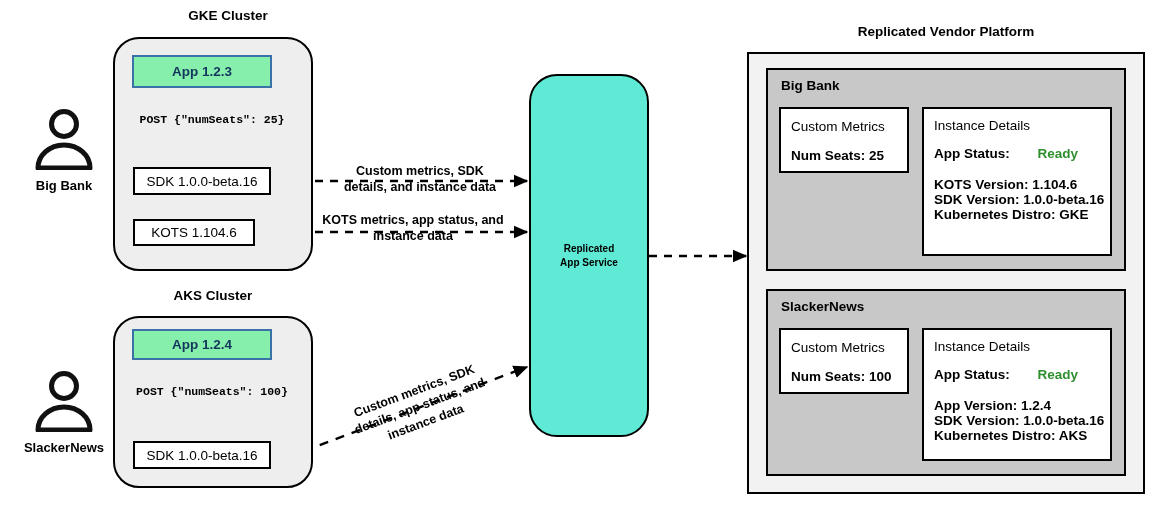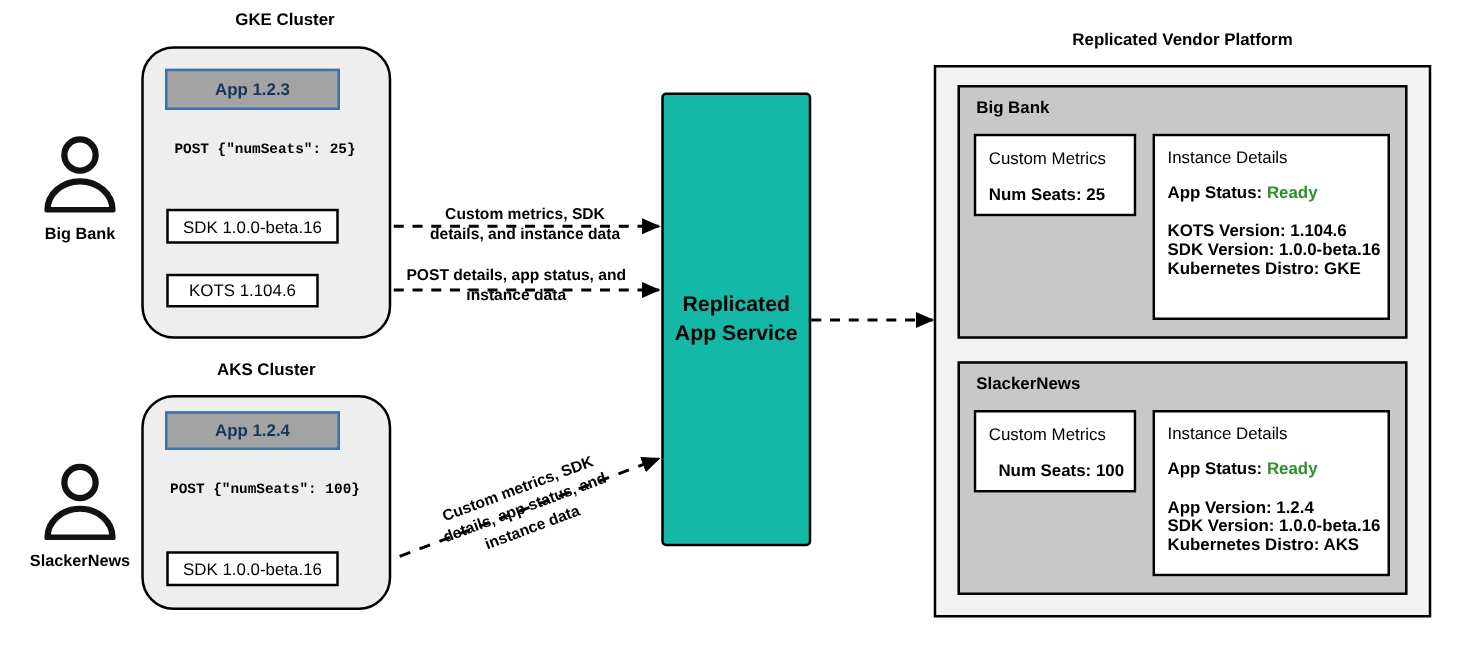--- a/index.html
+++ b/index.html
@@ -41,21 +41,21 @@
     box-sizing: border-box;
     display: flex;
     align-items: center;
     justify-content: center;
     font-size: 13.5px;
     font-weight: normal;
     color: #000;
     white-space: nowrap;
   }
   .app-box {
-    background: #a3a3a3;
+    background: #86efac;
     border: 2.2px solid #3A72A8;
     box-sizing: border-box;
     display: flex;
     align-items: center;
     justify-content: center;
     font-size: 13.5px;
     font-weight: bold;
     color: #14365C;
     white-space: nowrap;
   }
@@ -93,29 +93,29 @@
     color: #000;
     text-align: center;
     line-height: 1.3;
     transform: rotate(-20.5deg);
     transform-origin: 50% 50%;
     white-space: nowrap;
   }
 
   
   .service-shell {
-    background: #14b8a6;
-    border: 2.5px solid #000000;
-    border-radius: 4px;
+    background: #5eead4;
+    border: 2.5px solid #000000;
+    border-radius: 28px;
     box-sizing: border-box;
     display: flex;
     align-items: center;
     justify-content: center;
     text-align: center;
-    font-size: 17px;
+    font-size: 10px;
     font-weight: bold;
     color: #000;
     line-height: 1.35;
   }
 
   
   .platform-outer {
     background: #f2f2f2;
     border: 2.5px solid #000000;
     box-sizing: border-box;
@@ -141,21 +141,21 @@
     font-weight: normal;
     color: #000;
     white-space: nowrap;
   }
   .panel-line {
     font-size: 13.5px;
     font-weight: bold;
     color: #000;
     white-space: nowrap;
   }
-  .status-ok { color: #2f8f2f; }
+  .status-ok { color: #2f8f2f; margin-left: 24px; }
 
   svg.overlay {
     position: absolute;
     left: 0; top: 0;
     width: 1166px; height: 516px;
     pointer-events: none;
   }
 </style>
 </head>
 <body>
@@ -224,21 +224,21 @@
   <div class="abs post-label" style="left:117px; top:385px; width:190px;">POST {"numSeats": 100}</div>
 
   <div class="abs node-box" style="left:133px; top:441px; width:138px; height:28px;">SDK 1.0.0-beta.16</div>
 
   <div class="abs edge-label" style="left:330px; top:164px; width:180px;">
     <div>Custom metrics, SDK</div>
     <div>details, and instance data</div>
   </div>
 
   <div class="abs edge-label" style="left:313px; top:213px; width:200px;">
-    <div>POST details, app status, and</div>
+    <div>KOTS metrics, app status, and</div>
     <div>instance data</div>
   </div>
 
   <div class="abs" style="left:330px; top:382px; width:180px; height:60px;">
     <div class="edge-label-diag" style="width:180px;">
       <div>Custom metrics, SDK</div>
       <div>details, app status, and</div>
       <div>instance data</div>
     </div>
   </div>
@@ -275,21 +275,21 @@
       <div class="panel-line">Kubernetes Distro: GKE</div>
     </div>
   </div>
 
   <div class="abs tenant-box" style="left:766px; top:289px; width:360px; height:187px;"></div>
 
   <div class="abs tenant-title" style="left:781px; top:299px;">SlackerNews</div>
 
   <div class="abs panel" style="left:779px; top:328px; width:130px; height:66px;">
     <div class="panel-heading" style="margin:10px 0 0 10px;">Custom Metrics</div>
-    <div class="panel-line" style="margin:14px 0 0 10px;text-align:center;">Num Seats: 100</div>
+    <div class="panel-line" style="margin:14px 0 0 10px;">Num Seats: 100</div>
   </div>
 
   <div class="abs panel" style="left:922px; top:328px; width:190px; height:133px;">
     <div class="panel-heading" style="margin:9px 0 0 10px;">Instance Details</div>
     <div class="panel-line" style="margin:13px 0 0 10px;">
       <span>App Status:</span>
       <span class="status-ok">Ready</span>
     </div>
     <div style="margin:16px 0 0 10px;">
       <div class="panel-line">App Version: 1.2.4</div>

